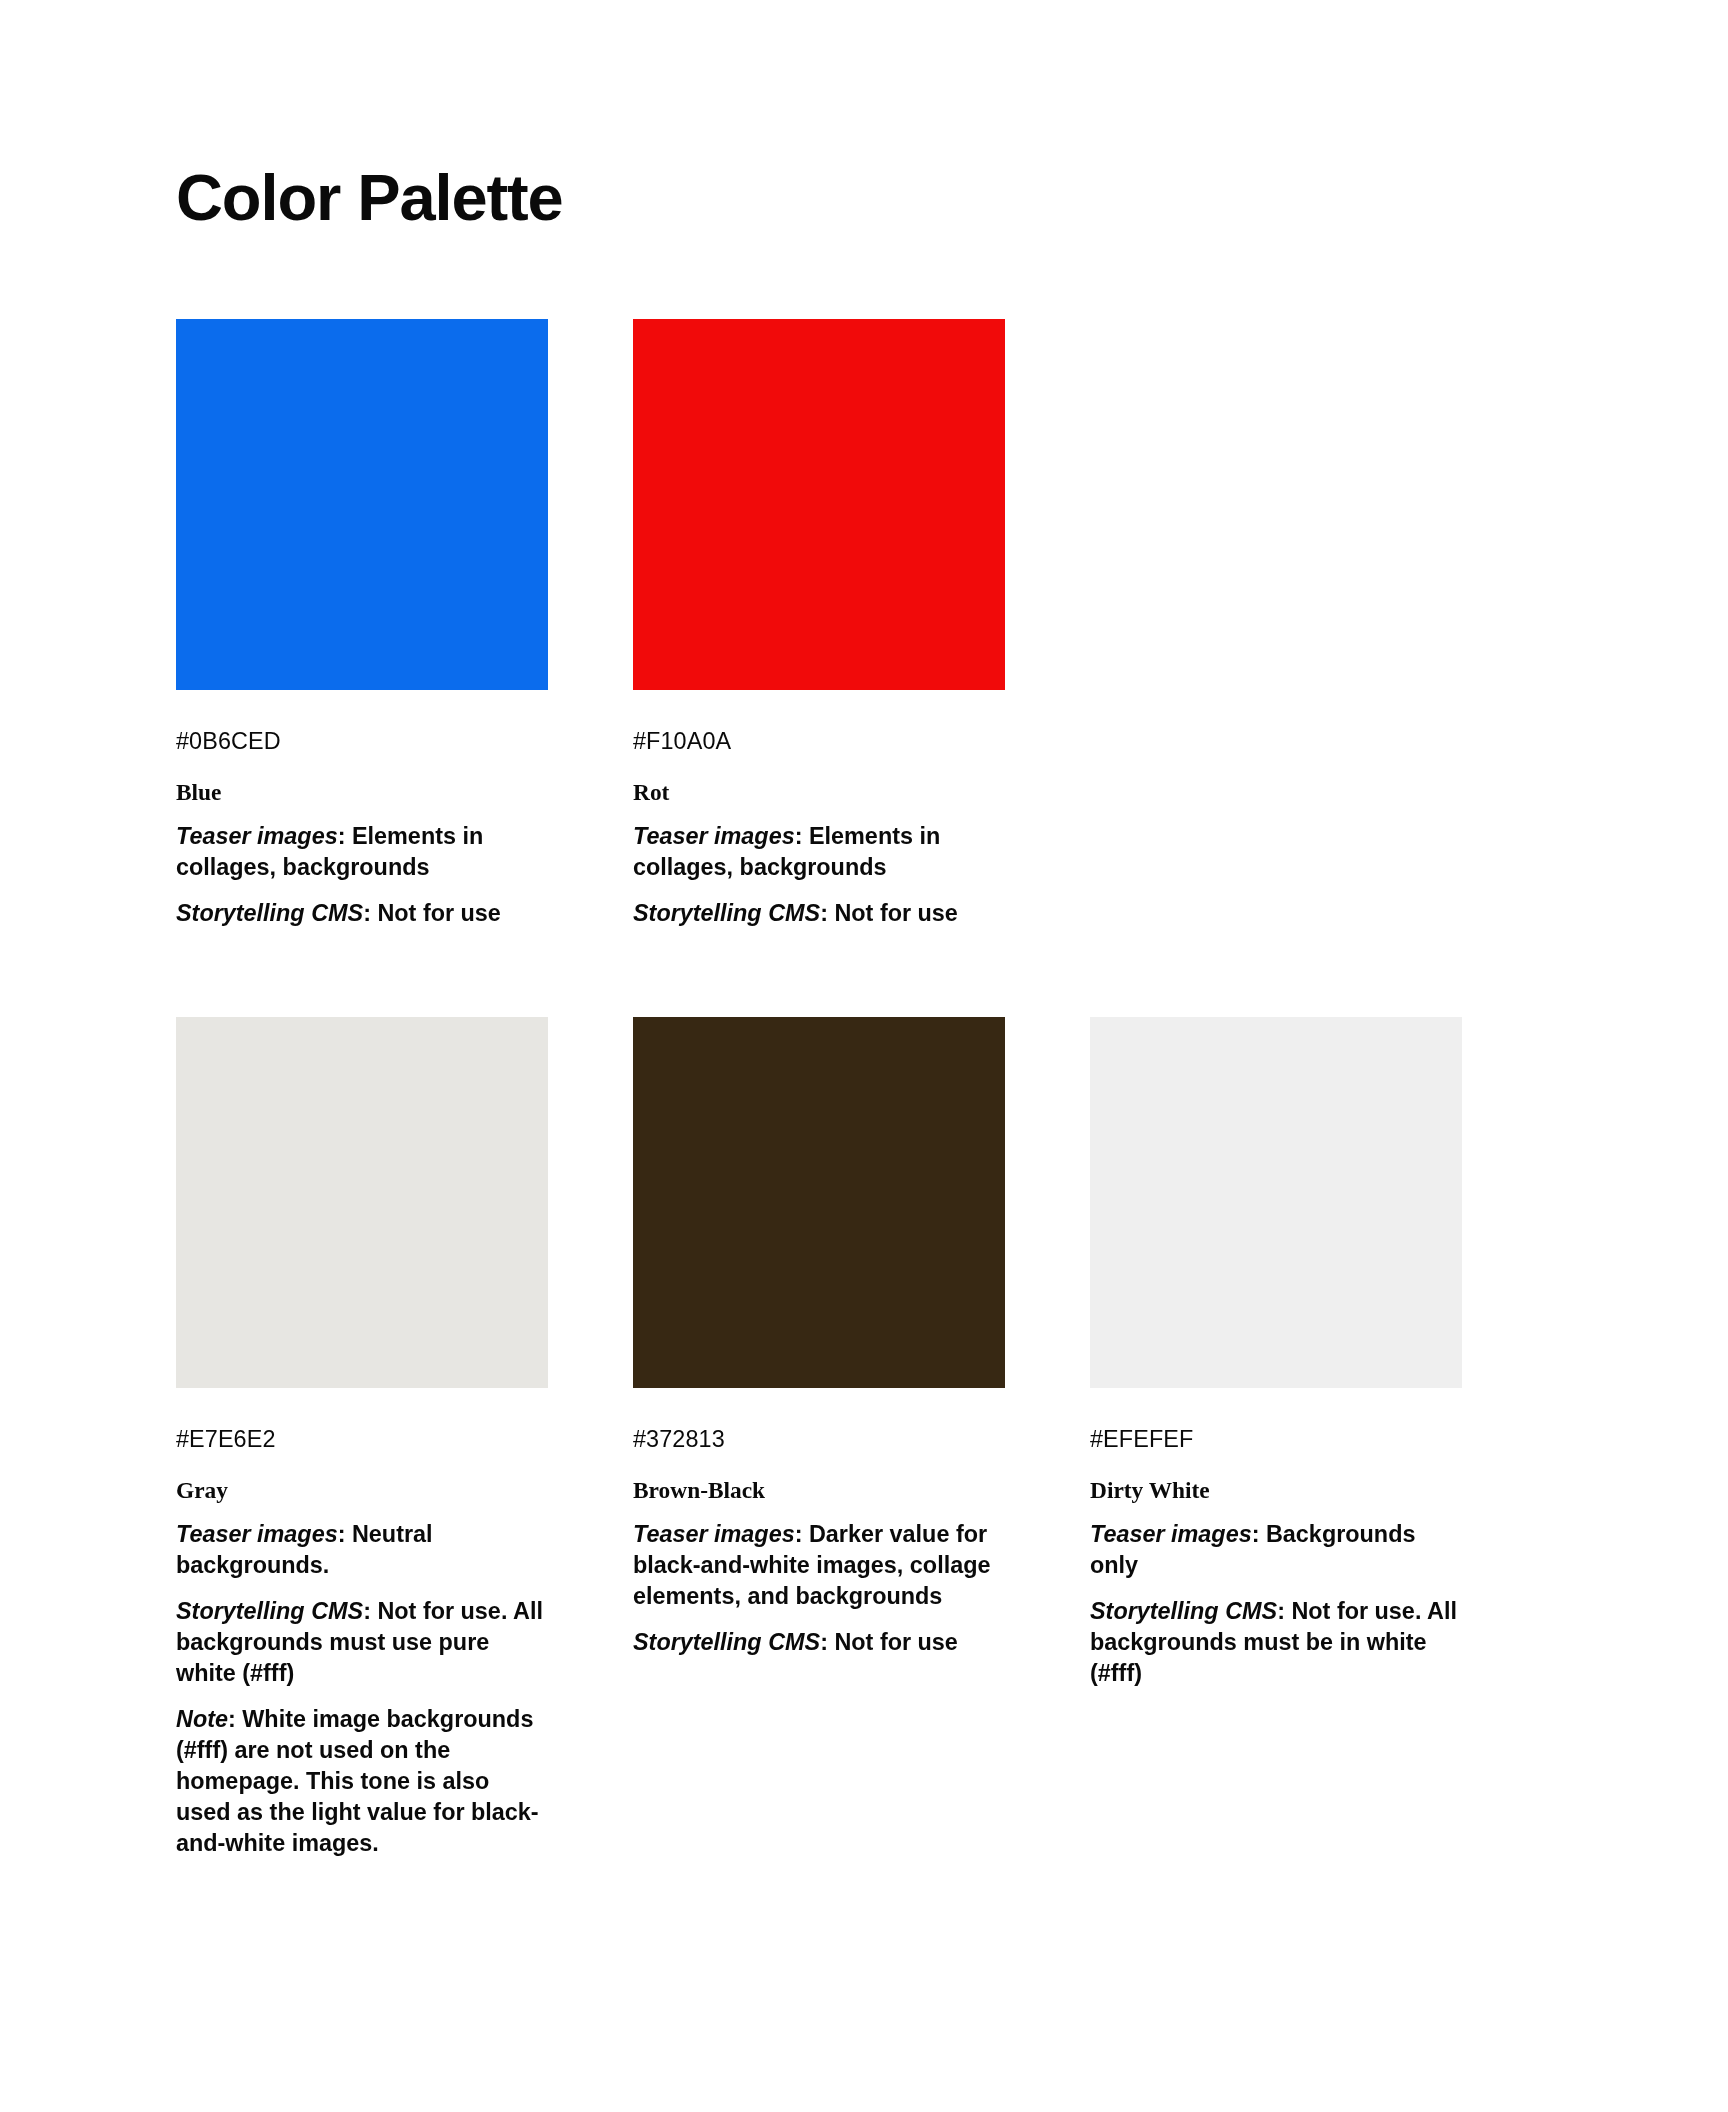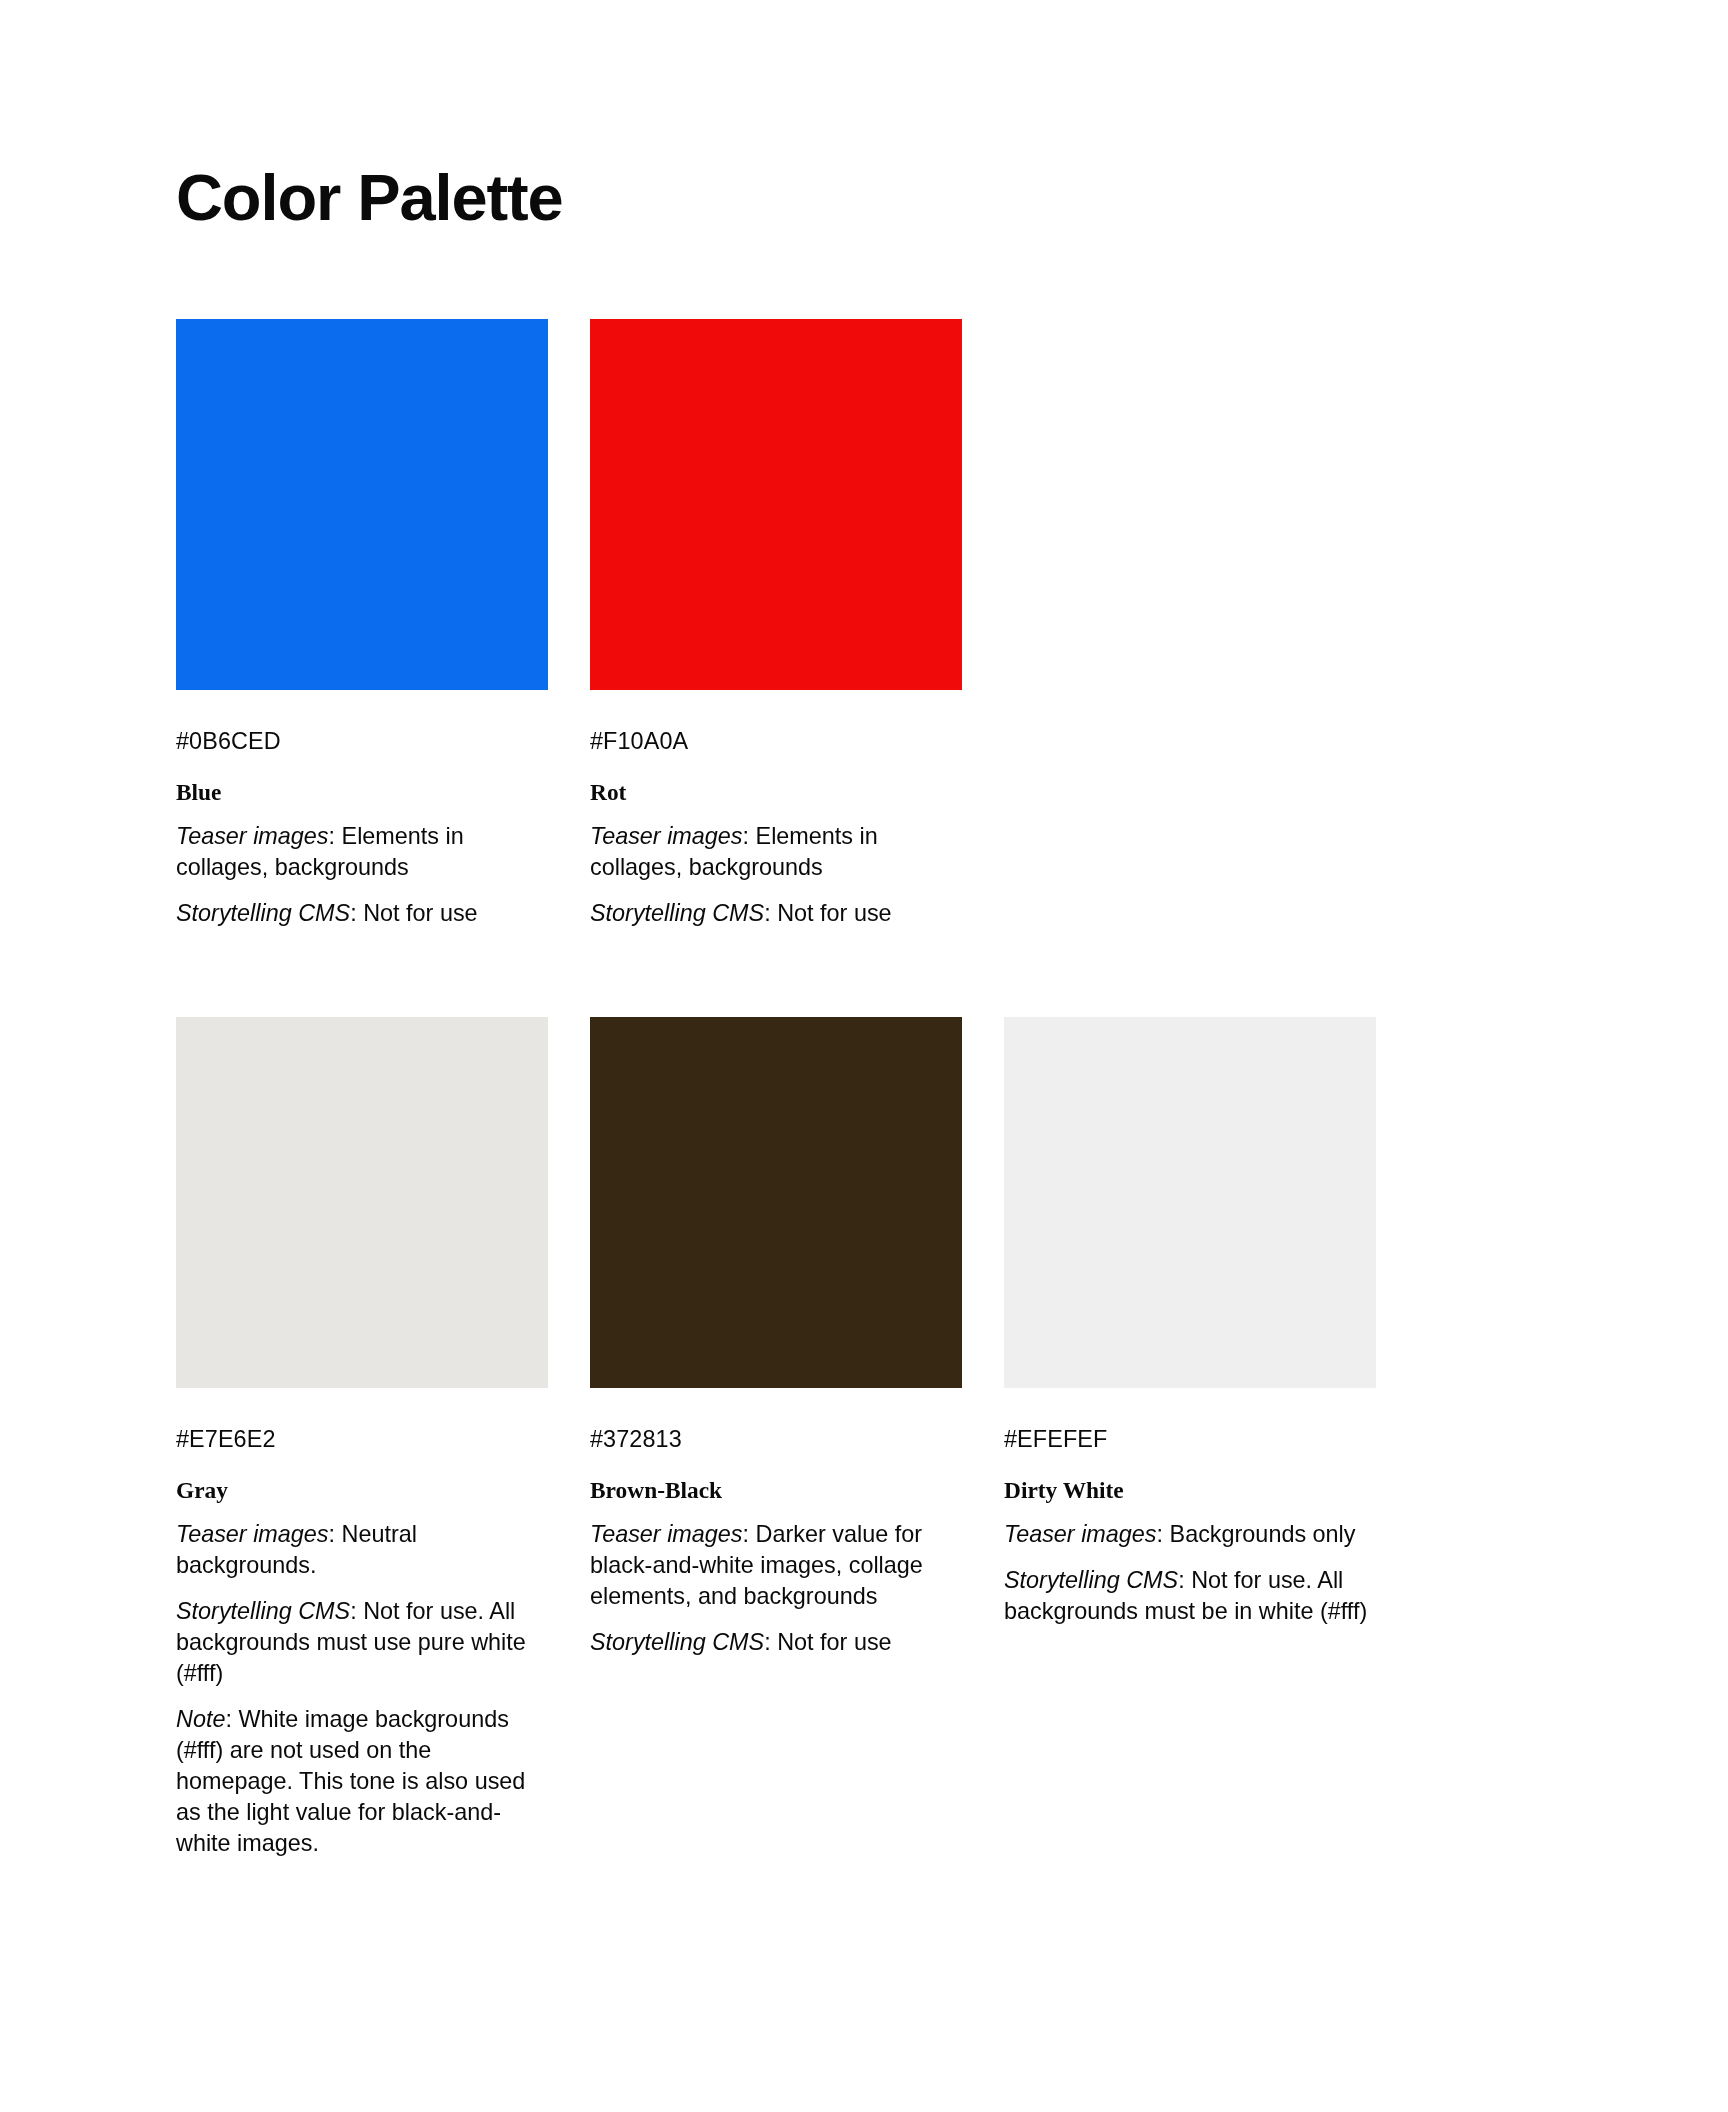--- a/index.html
+++ b/index.html
@@ -37,21 +37,21 @@
     letter-spacing: -0.3px;
     color: #0a0a0a;
     line-height: 1.1;
     margin-top: 81px;
   }
 
   
   .swatch-grid {
     display: grid;
     grid-template-columns: 372px 372px 372px;
-    column-gap: 42px;
+    column-gap: 85px;
     align-items: start;
   }
 
   .grid-row-1 { margin-top: 87px; }
   .grid-row-2 { margin-top: 88px; }
 
   .swatch-cell {
     width: 372px;
   }
 
@@ -75,21 +75,21 @@
     font-weight: 700;
     color: #0a0a0a;
     line-height: 1.2;
     margin-top: 22.5px;
     letter-spacing: 0px;
     font-family: Liberation Serif, serif;
   }
 
   .swatch-note {
     font-size: 23.4px;
-    font-weight: 400;
+    font-weight: 700;
     color: #0a0a0a;
     line-height: 1.32;
     margin-top: 15.3px;
   }
 
   .swatch-note .lead {
     font-style: italic;
   }
 
   

